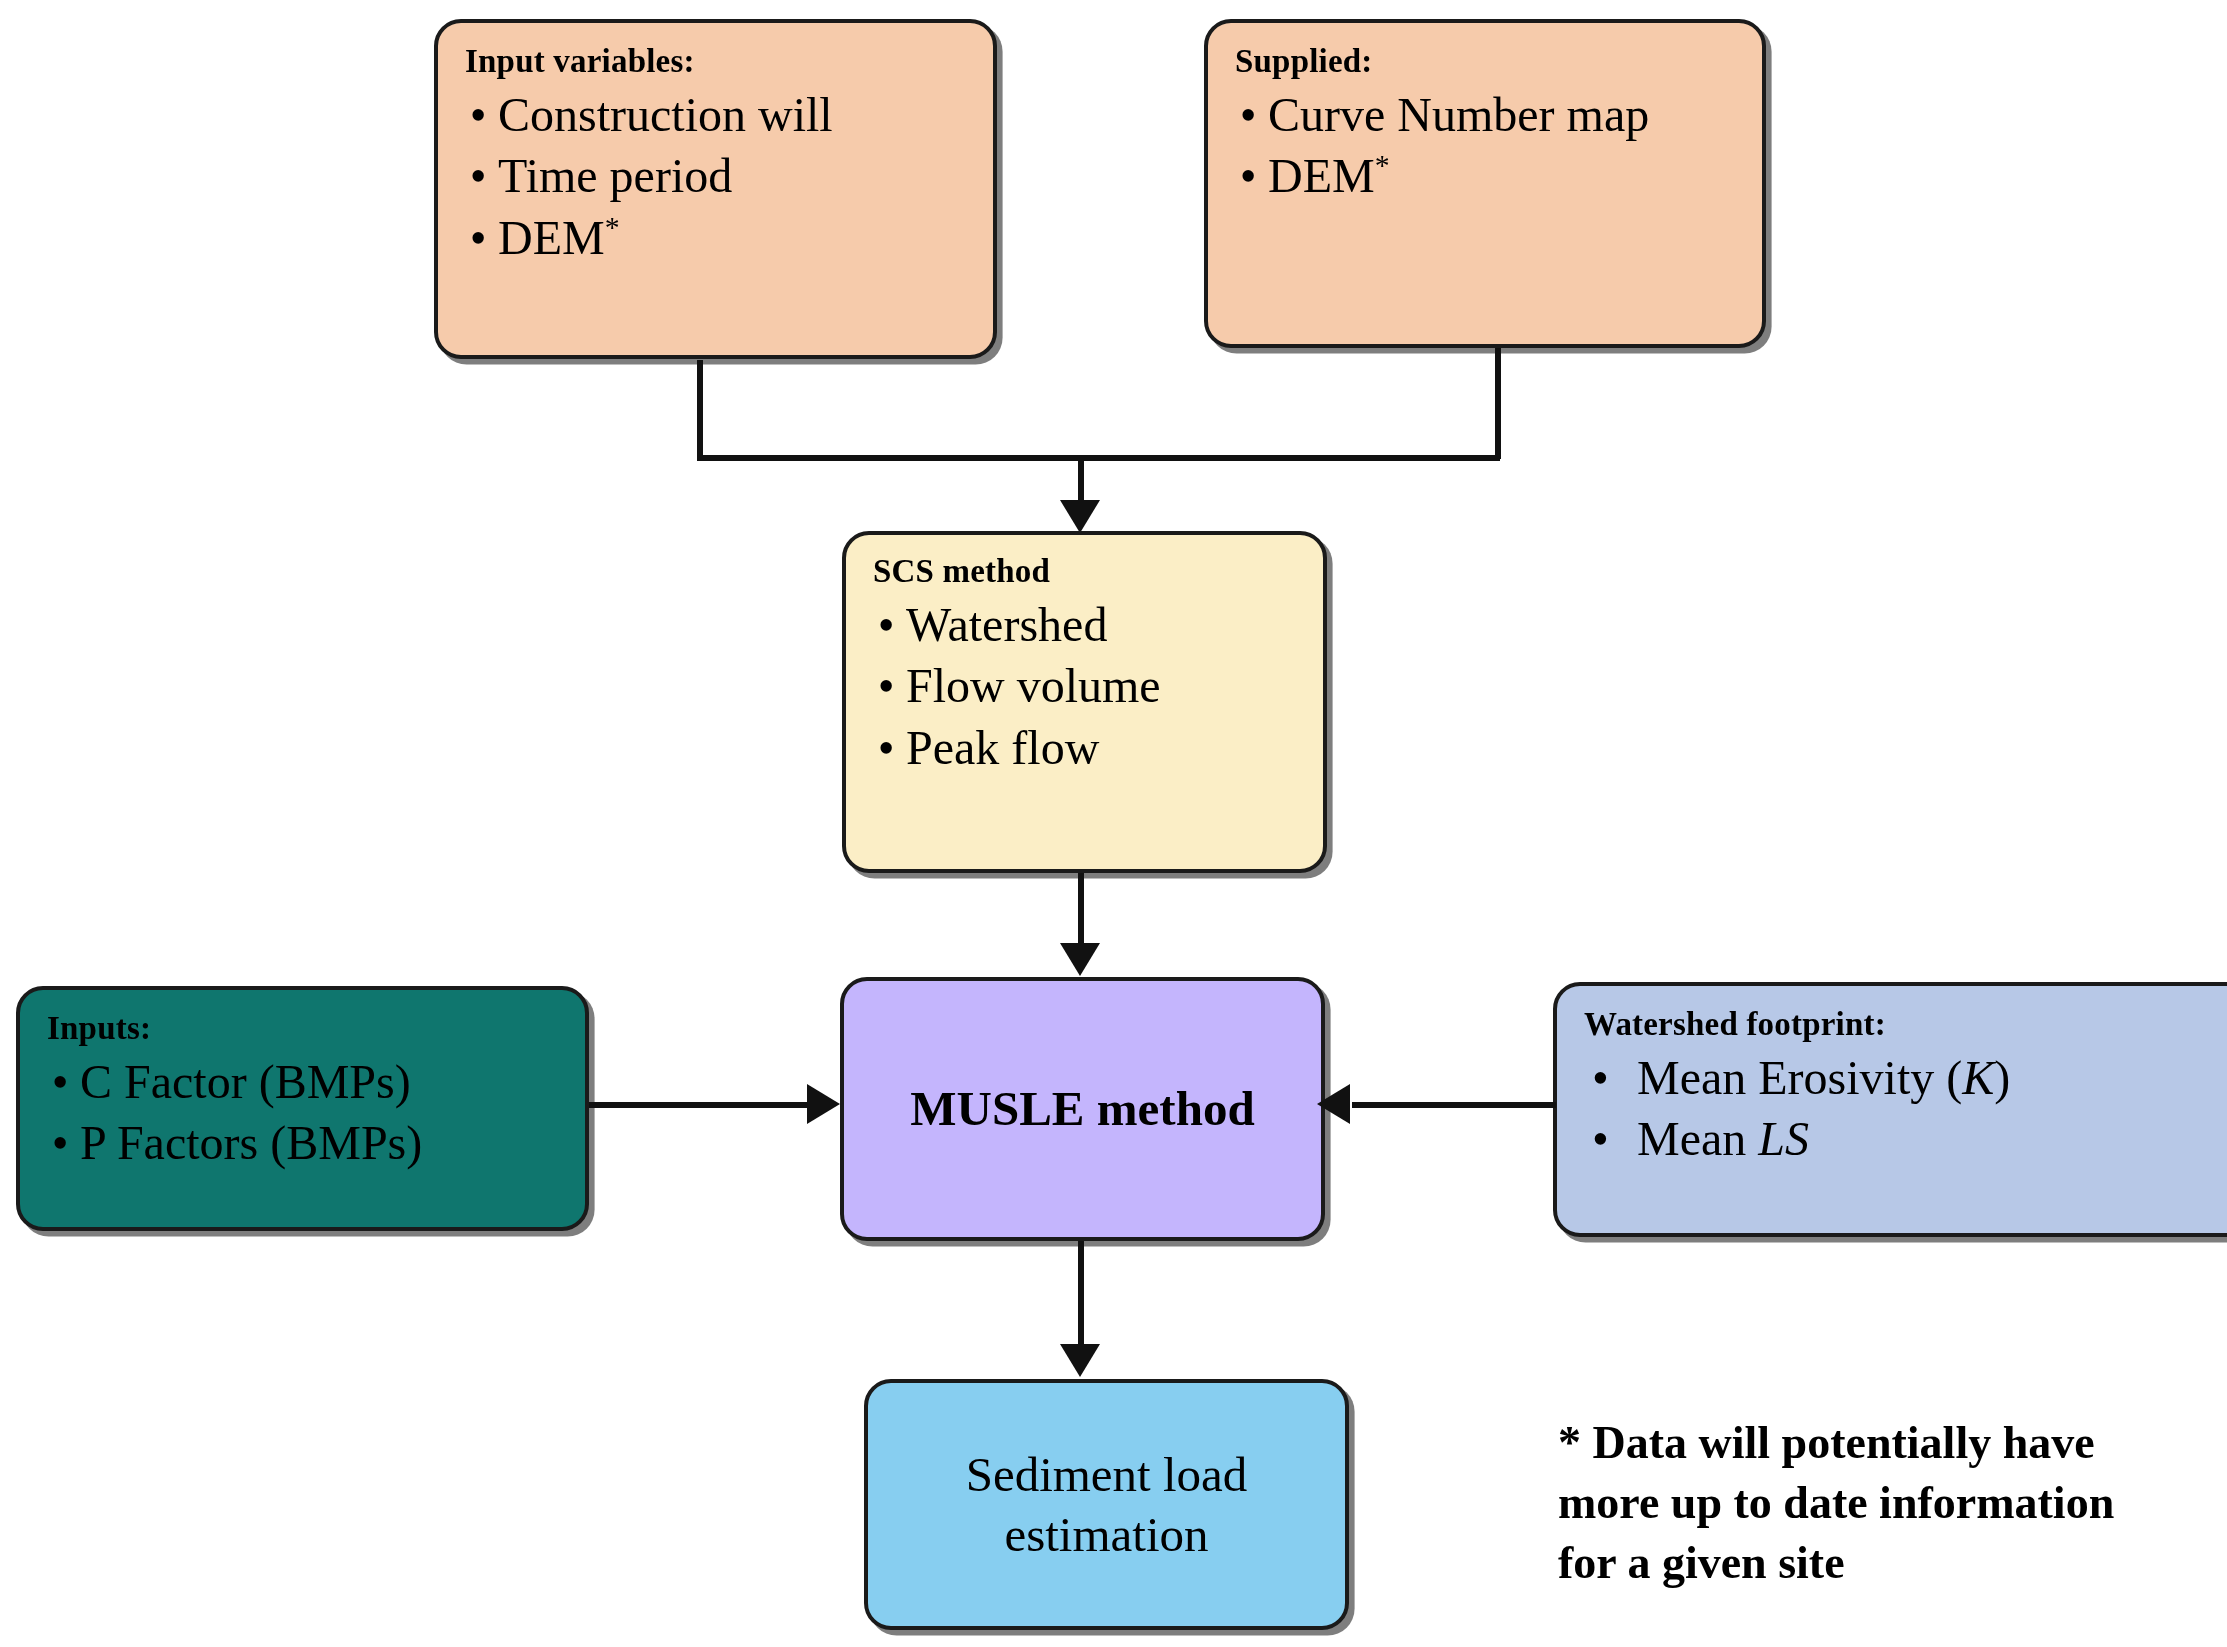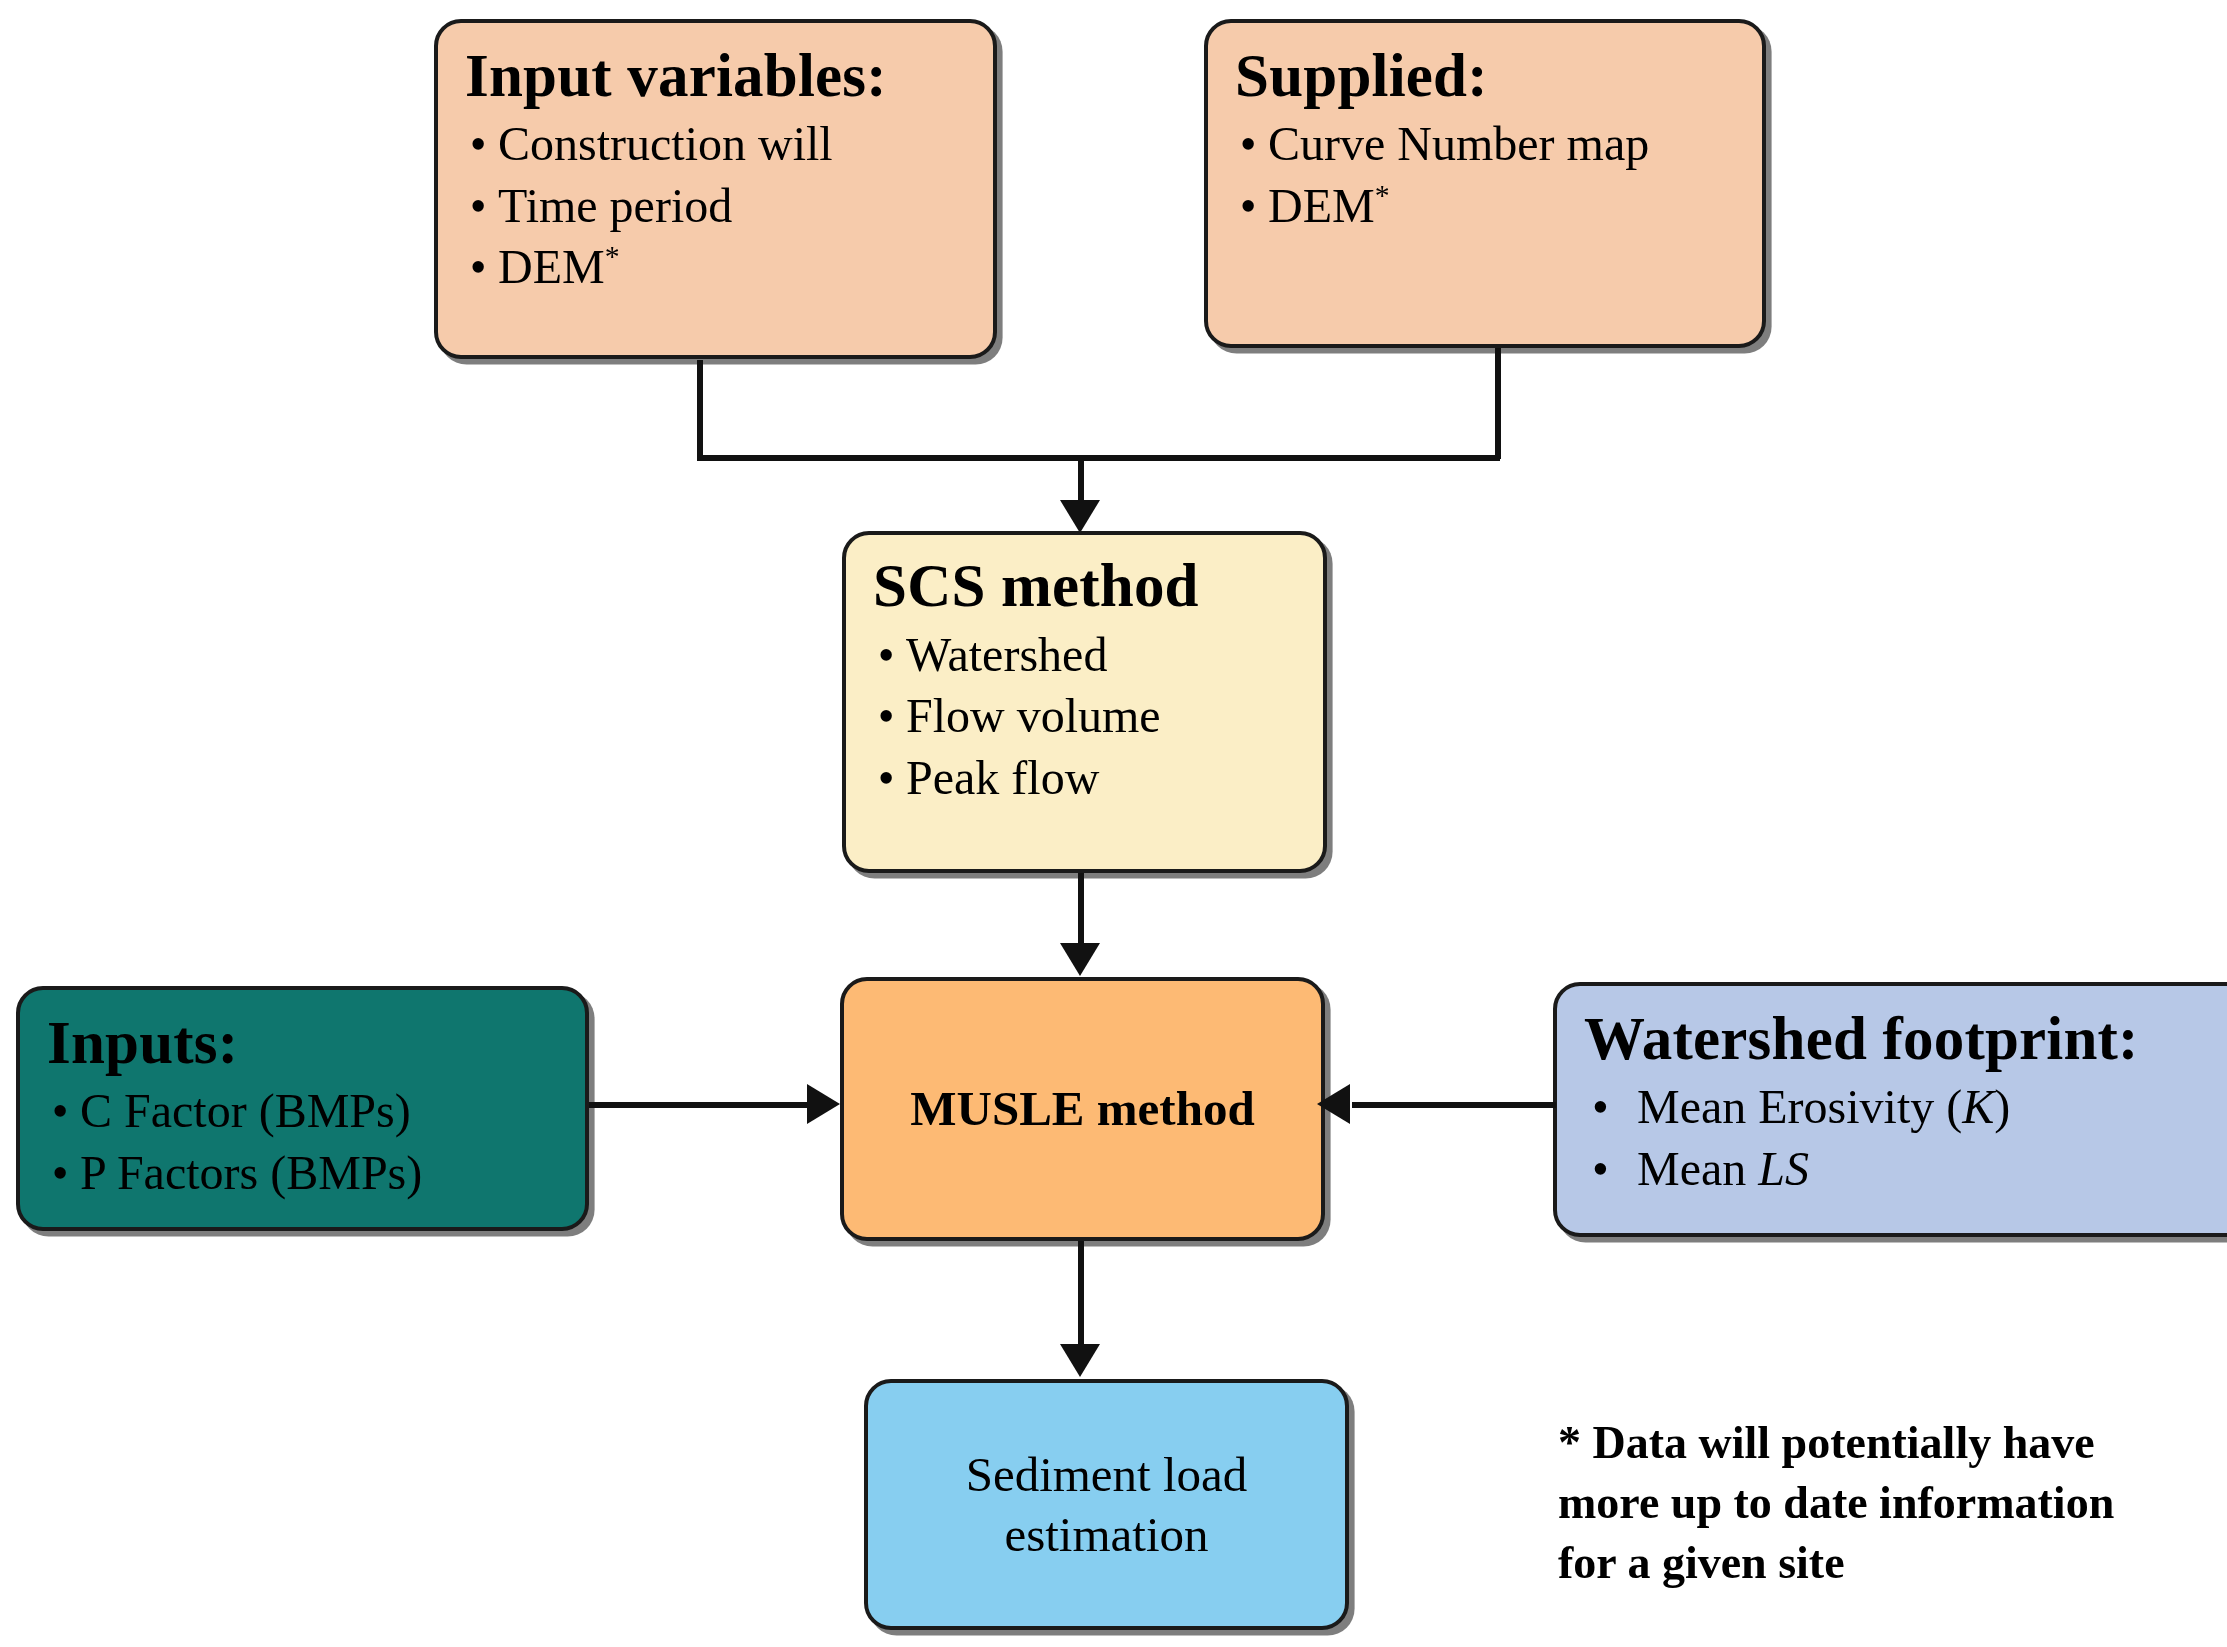--- a/index.html
+++ b/index.html
@@ -26,21 +26,21 @@
     position: absolute;
     box-sizing: border-box;
     border: 4px solid #1a1a1a;
     border-radius: 27px;
     box-shadow: 5.6px 5.6px 0 rgba(20,20,20,0.55);
     padding: 20.7px 24px 17.5px 27px;
     overflow: hidden;
   }
   .node .heading {
     font-weight: bold;
-    font-size: 61px;
+    font-size: 33px;
     line-height: 1.06;
     letter-spacing: 0.2px;
     white-space: nowrap;
     margin-bottom: 8px;
   }
   .node ul {
     list-style: none;
     margin: 0;
     padding: 0;
   }
@@ -66,21 +66,21 @@
     font-size: 49px;
     text-align: center;
     line-height: 1.22;
     width: 100%;
   }
   .node .centered-label.bold { font-weight: bold; }
 
   
   .fill-peach  { background: #f6cbab; }
   .fill-cream  { background: #fbeec6; }
-  .fill-green  { background: #fdba74; }
+  .fill-green  { background: #c4b5fd; }
   .fill-blue   { background: #87cef0; }
   .fill-lilac  { background: #0f766e; }
   .fill-periw  { background: #b7c8e7; }
 
   
   #box-input-variables { left: 434px;  top: 19px;   width: 563px;  height: 340px; }
   #box-supplied        { left: 1204px; top: 19px;   width: 562px;  height: 329px; }
   #box-scs             { left: 842px; top: 531px;  width: 485px;  height: 342px; }
   #box-musle           { left: 840px; top: 977px; width: 485px;  height: 264px; }
   #box-sediment        { left: 840px; top: 1379px; width: 485px;  height: 251px; }

